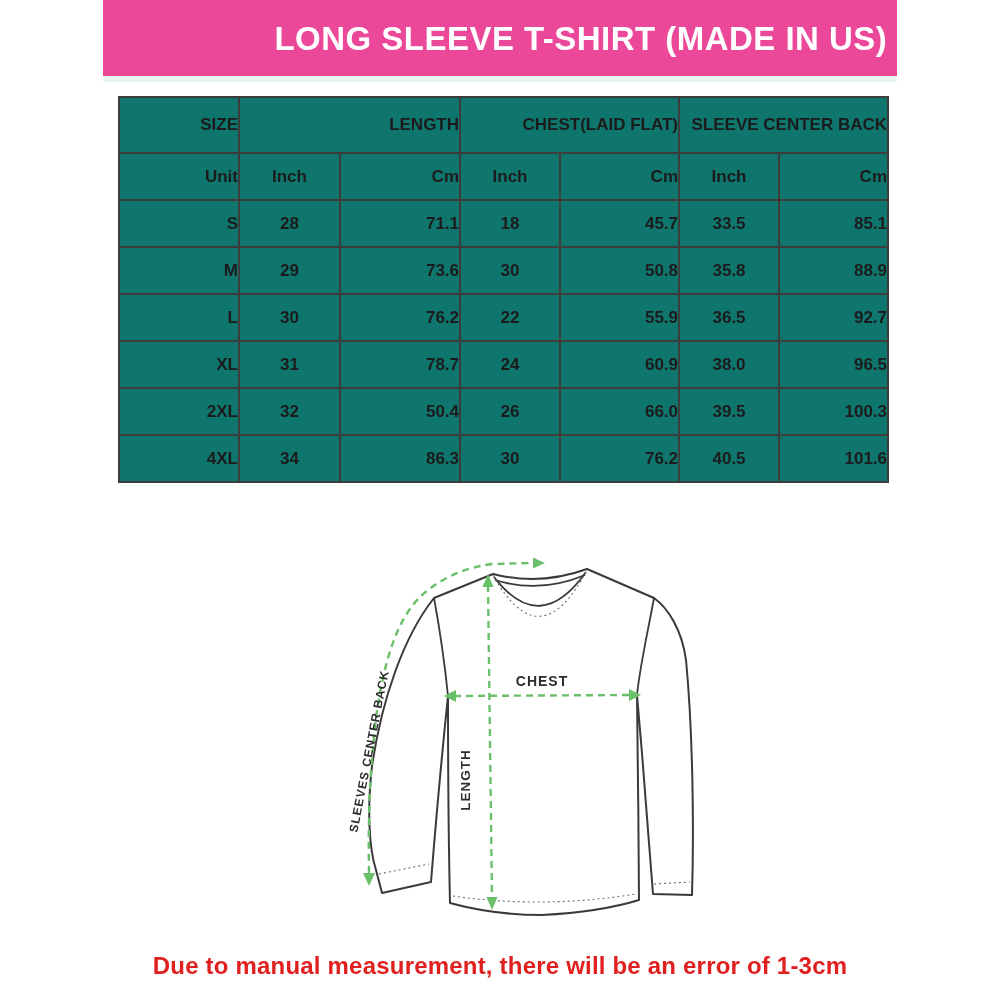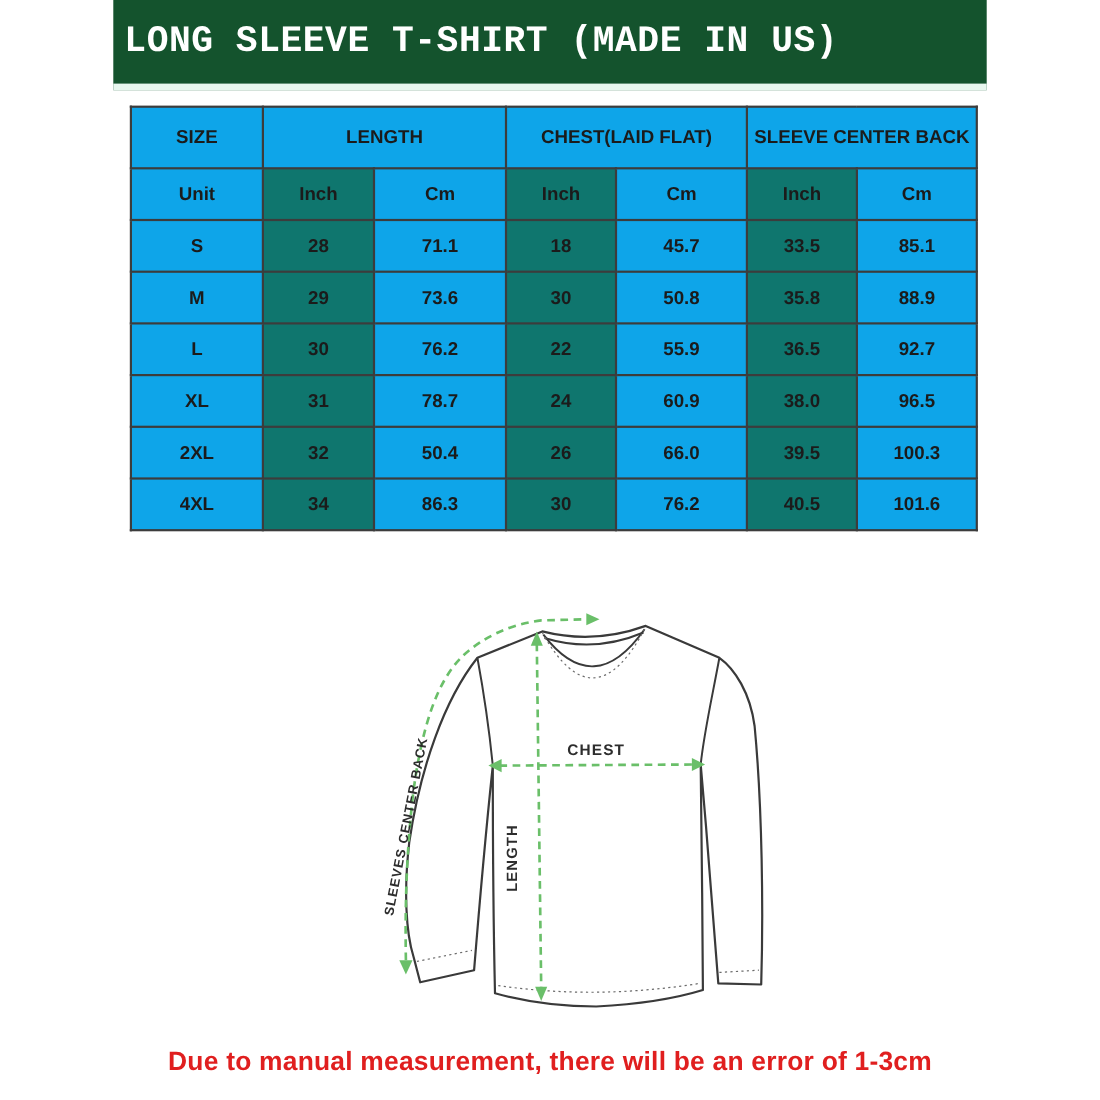--- a/index.html
+++ b/index.html
@@ -3,39 +3,39 @@
 <meta charset="utf-8">
 <style>
   html,body{margin:0;padding:0;background:#fff;}
   .page{
     position:relative;width:1000px;height:1000px;background:#ffffff;overflow:hidden;
     font-family:"Liberation Sans","DejaVu Sans",sans-serif;
   }
   
   .banner{
     position:absolute;left:103px;top:0;width:794px;height:76px;
-    background:#14532d;border-bottom:6px solid #e7f7ef;
-    display:flex;align-items:center;justify-content:flex-start;font-family:Liberation Mono, monospace;
+    background:#ec4899;border-bottom:6px solid #e7f7ef;
+    display:flex;align-items:center;justify-content:flex-end;
   }
   .banner h1{
     margin:0;color:#ffffff;font-size:34px;font-weight:800;letter-spacing:.5px;
     transform:scaleX(.97);white-space:nowrap;
   }
   
   table.size-chart{
     position:absolute;left:118px;top:96px;width:769px;
     border-collapse:collapse;table-layout:fixed;
   }
   table.size-chart th,table.size-chart td{
     border:2px solid #3c3c3c;text-align:center;vertical-align:middle;
     font-weight:bold;color:#1b1b1b;font-size:17px;padding:0;height:45px;
     background:#0f766e;
   }
   table.size-chart thead tr.group-row th{height:54px;}
-  table.size-chart .gray{background:#0ea5e9;}
+  table.size-chart .gray{background:#0f766e;text-align:right;}
   
   .diagram{position:absolute;left:306px;top:548px;width:410px;height:392px;margin-left:36px;}
   .shirt-line{fill:#ffffff;stroke:#3a3a3a;stroke-width:2;stroke-linejoin:round;}
   .seam{fill:none;stroke:#3a3a3a;stroke-width:1.8;}
   .stitch{fill:none;stroke:#6b6b6b;stroke-width:1.1;stroke-dasharray:2 3;}
   .measure{fill:none;stroke:#6abf69;stroke-width:2.4;stroke-dasharray:7 5;}
   .arrowhead{fill:#6abf69;stroke:none;}
   .diag-label{
     fill:#2d2d2d;font-family:"Liberation Sans","DejaVu Sans",sans-serif;
     font-weight:bold;letter-spacing:1px;

